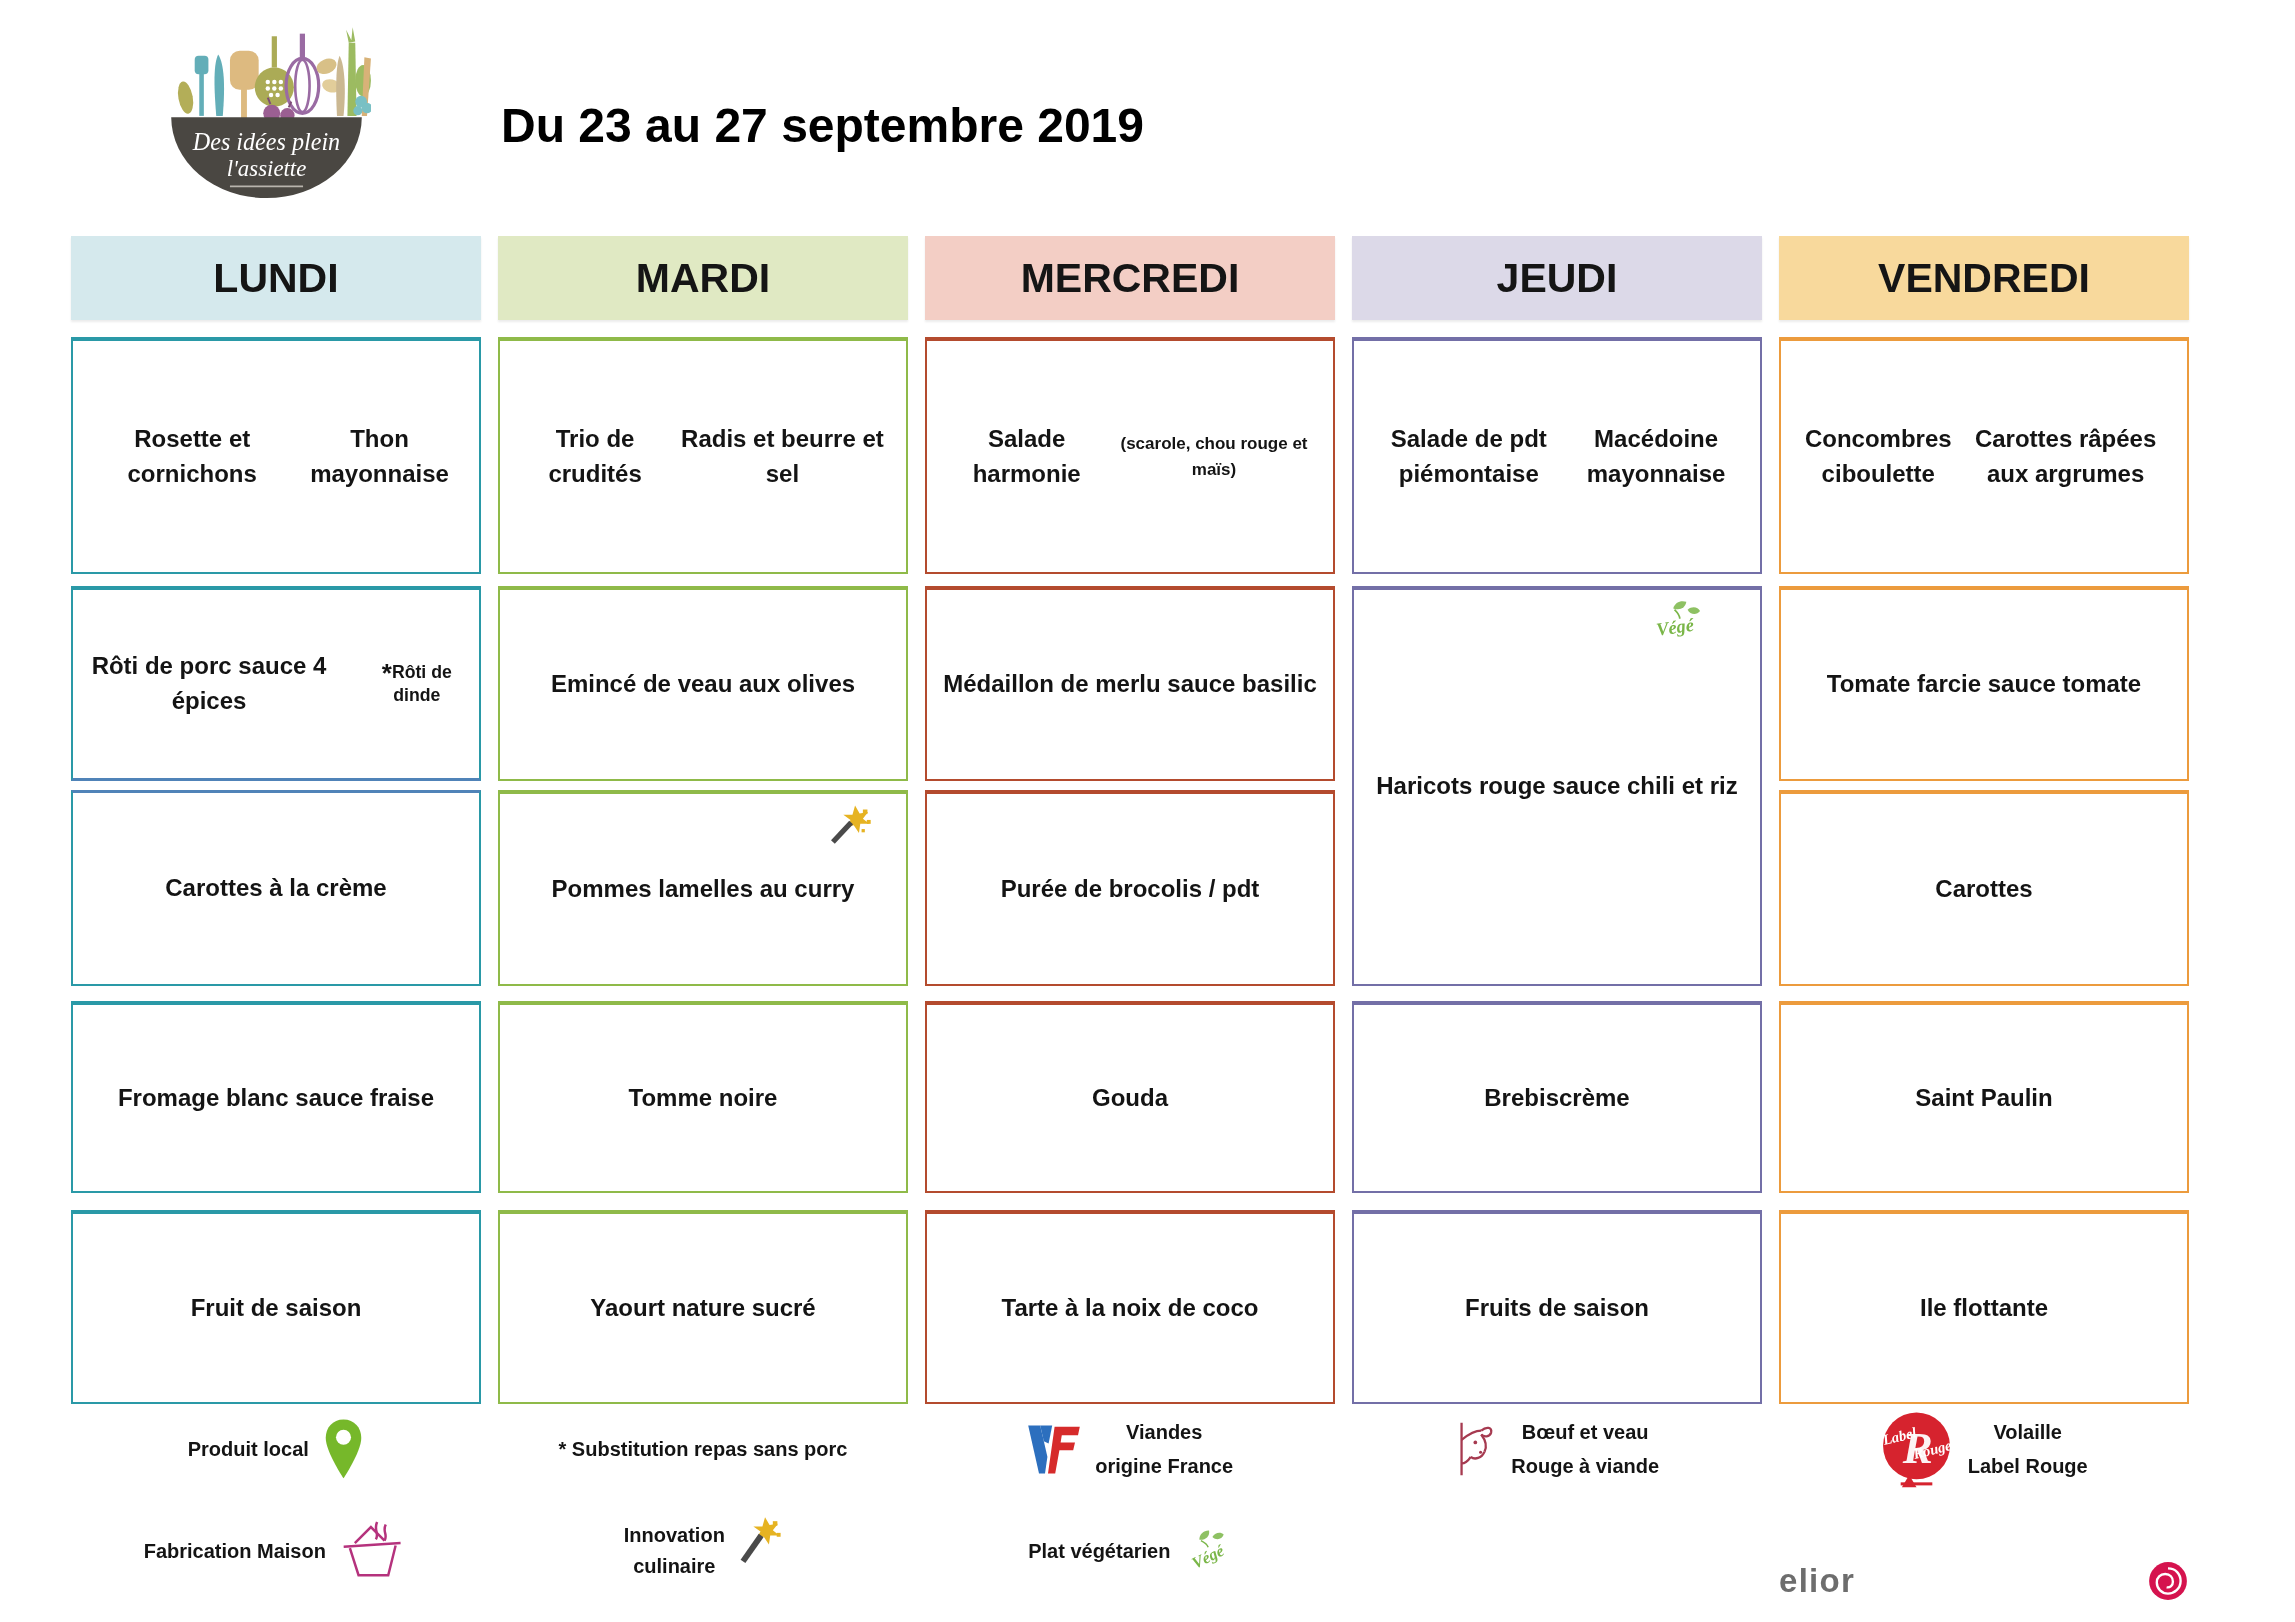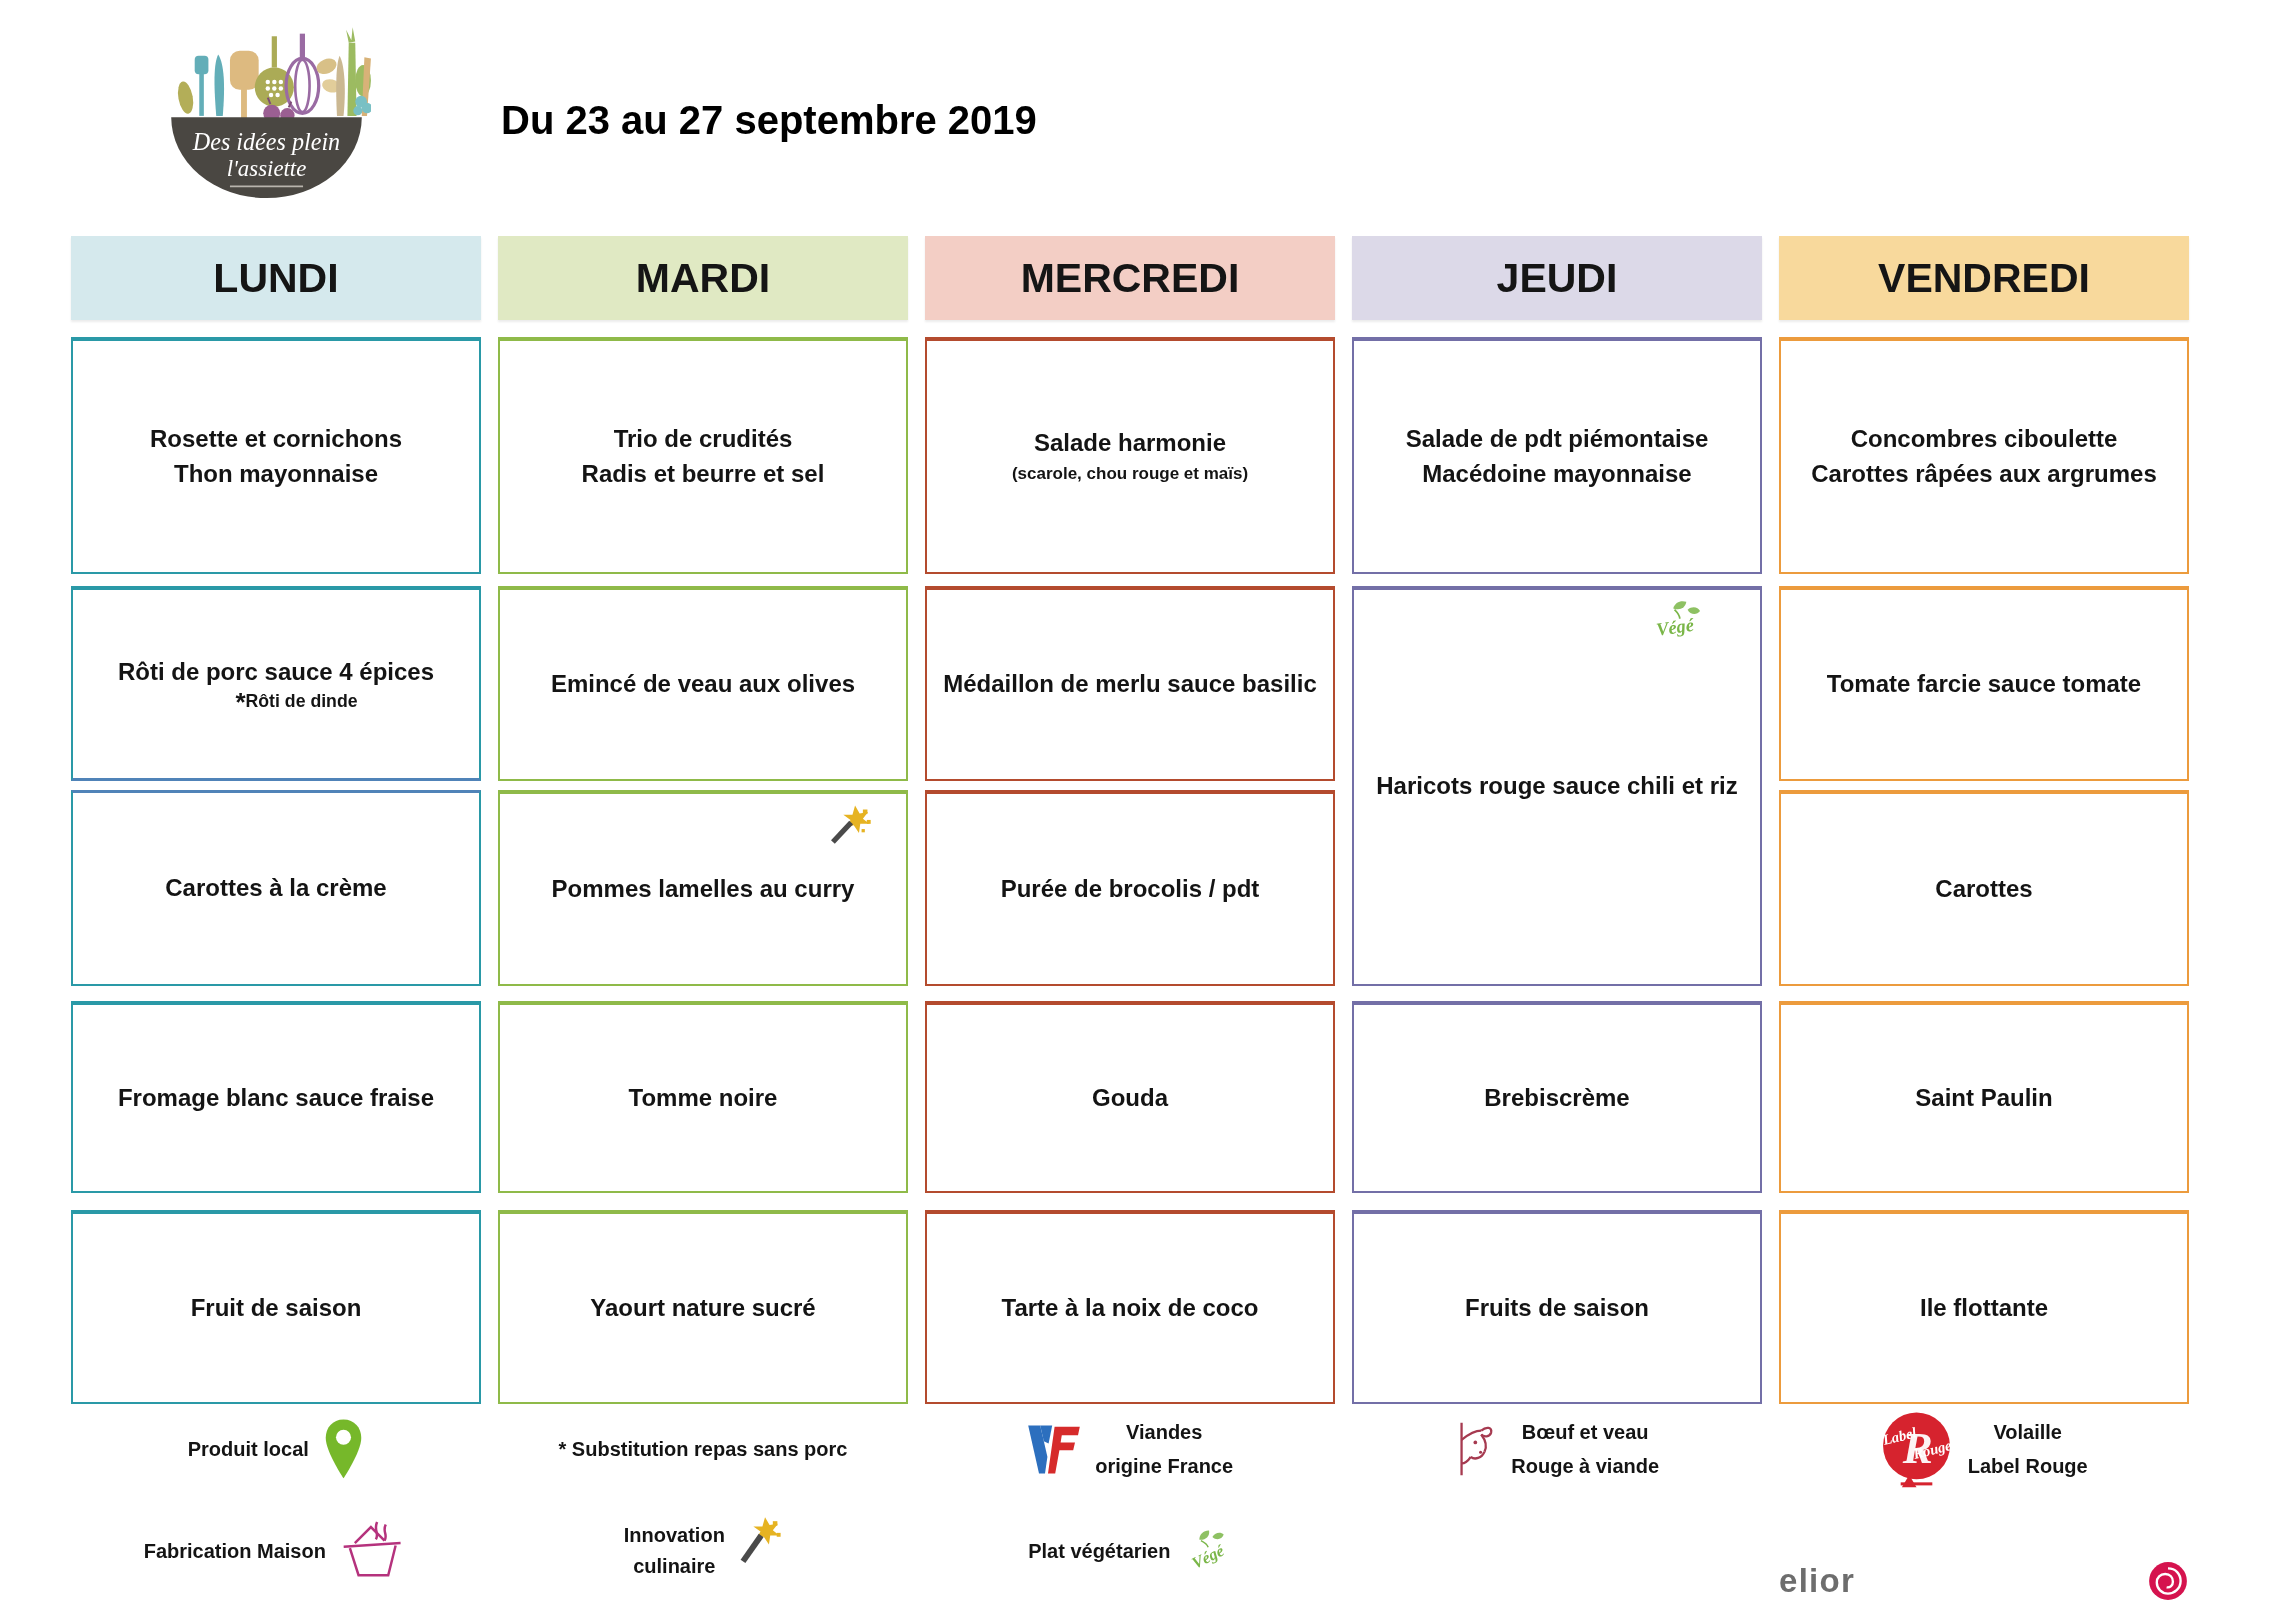--- a/index.html
+++ b/index.html
@@ -1,34 +1,34 @@
 <!DOCTYPE html>
 <html style="--divider_blue: #5083b8; --pin_green: #76b82a; --pot_magenta: #b5327d; --wand_gold: #e6b322; --wand_stick: #4a4a4a; --vf_blue: #2c6fbe; --vf_red: #d62b2b; --cow_red: #a63a50; --label_rouge: #d6232e; --vege_green: #7ab648; --elior_gray: #6d6d6d; --elior_red: #d5134e;font-size:10.5px"><head>
 <meta charset="utf-8">
 <style>
   html,body{margin:0;padding:0;background:#ffffff;}
   body{width:2295px;height:1623px;position:relative;font-family:"Liberation Sans",sans-serif;color:#141414;overflow:hidden;}
   .page{position:absolute;inset:0;}
 
   
-  .title{position:absolute;left:501px;top:98px;font-size:40px;font-weight:bold;color:#000;margin:0;letter-spacing:0;}
+  .title{position:absolute;left:501px;top:98px;font-size:48px;font-weight:bold;color:#000;margin:0;letter-spacing:0;}
   .logo{position:absolute;left:162px;top:18.3px;width:209px;height:186px;}
 
   
   .menu{position:absolute;left:71px;top:236px;width:2118px;display:grid;
         grid-template-columns:repeat(5,1fr);column-gap:17px;
         grid-template-rows:84px 17px 237px 11.8px 195px 9.2px 196px 15px 192px 17px 194px;}
   .c1{grid-column:1}.c2{grid-column:2}.c3{grid-column:3}.c4{grid-column:4}.c5{grid-column:5}
   .rh{grid-row:1}.r1{grid-row:3}.r2{grid-row:5}.r3{grid-row:7}.r4{grid-row:9}.r5{grid-row:11}
   .rmerge{grid-row:5/8}
 
   .hdr{background:var(--bg);display:flex;align-items:center;justify-content:center;
        font-size:41px;font-weight:bold;color:#151515;box-shadow:0 2px 2px rgba(0,0,0,0.08);}
   .box{border:2px solid var(--c);border-top-width:4.6px;background:#fff;position:relative;
-       display:flex;flex-direction:column;align-items:center;justify-content:center;
+       display:flex;align-items:center;justify-content:center;
        text-align:center;font-weight:bold;font-size:24px;line-height:1.45;padding:6.5px 15.7px;box-sizing:border-box;}
   .box .line{display:block;}
   .box .small{font-size:17px;line-height:1.5;}
   .box .sub{font-size:17.7px;line-height:1.3;margin-left:41px;}
   .box .star{font-size:26px;line-height:0;position:relative;top:3.9px;}
   .blue-bottom{border-bottom:3.9px solid var(--divider_blue);}
   .blue-top{border-top:3.9px solid var(--divider_blue);}
   .badge-tr{position:absolute;top:9.2px;right:58px;}
   .wand-tr{position:absolute;top:10.5px;right:34px;}
 

